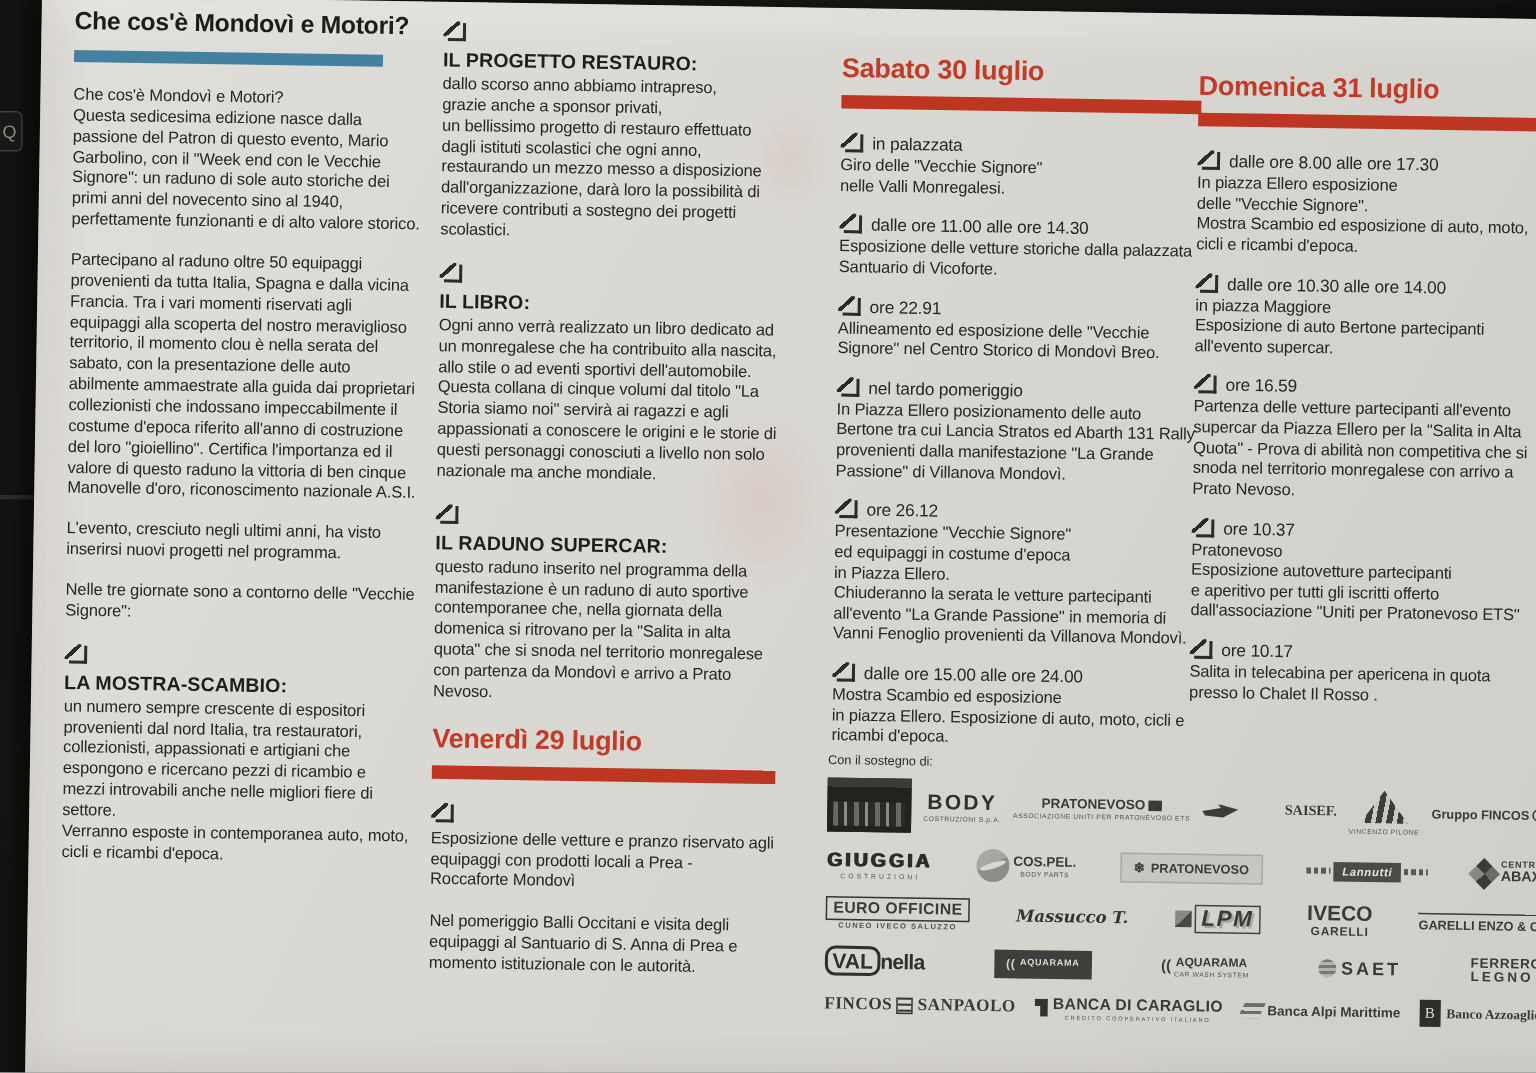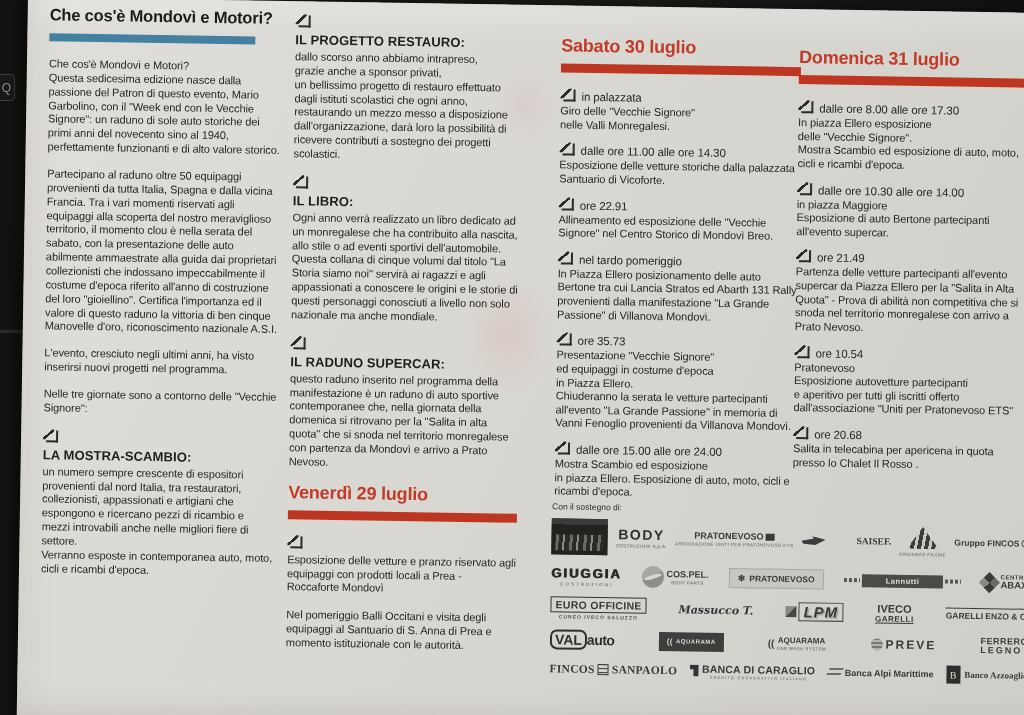--- a/index.html
+++ b/index.html
@@ -84,38 +84,38 @@
       background:#d9d7d2; border-radius:50%; transform:rotate(-18deg); }
   .t-cospel { font-size:9px; font-weight:800; }
   .pn-badge { background:#c8c6c1; border:1px solid #aaa8a3; padding:4px 8px; font-size:8.5px;
       font-weight:800; display:flex; align-items:center; gap:4px; color:#35353
 
 3; }
   .snow { font-size:9px; color:#3c3c3a; }
   .lann-wrap { display:flex; align-items:center; gap:2px; }
   .lann-line { width:16px; height:4px; background:#5a5854;
       background:repeating-linear-gradient(90deg,#5a5854 0 3px,transparent 3px 5px); }
-  .lann-box { background:#4c4a46; color:#e7e5e0; font-weight:700;
-      font-size:7.5px; padding:2px 24px; letter-spacing:.5px; }
+  .lann-box { background:#4c4a46; color:#e7e5e0; font-style:italic; font-weight:700;
+      font-size:7.5px; padding:2px 6px; letter-spacing:.5px; }
   .abax-wrap { display:flex; align-items:center; gap:4px; }
   .abax-icon { width:15px; height:15px; transform:rotate(45deg);
       background:conic-gradient(#6c6a66 0 25%, #3a3a38 25% 50%, #8a8882 50% 75%, #3a3a38 75%); }
   .abax-txt { text-align:left; font-weight:900; line-height:1; }
   .abax-top { font-size:6px; letter-spacing:.5px; }
   .abax-bot { font-size:9.5px; }
   .t-euro { font-size:10.5px; font-weight:900; border:1.5px solid #333; padding:1px 4px; letter-spacing:.3px; }
   .l-sub.euro { font-size:5px; font-weight:700; letter-spacing:1px; }
   .t-massucco { font-family:"DejaVu Serif",serif; font-style:italic; font-weight:700; font-size:11px; color:#333; }
   .lpm-wrap { display:flex; align-items:center; gap:2px; }
   .lpm-cube { width:11px; height:11px; background:linear-gradient(135deg,#8a8882 50%,#4a4846 50%); }
   .t-lpm { font-size:15px; font-weight:900; font-style:italic; letter-spacing:1px; color:#48464
 
 2; text-shadow:1.5px 1.5px 0 #a9a7a2; border:1.5px solid #444; padding:0 4px; }
-  .t-iveco { font-size:11px; font-weight:900; line-height:1.1; }
-  .t-iveco-sub { font-size:8px; font-weight:700; letter-spacing:.5px;text-decoration:underline; }
+  .t-iveco { font-size:14px; font-weight:900; line-height:1.1; }
+  .t-iveco-sub { font-size:8px; font-weight:700; letter-spacing:.5px; }
   .t-garelli { font-size:8.5px; font-weight:800; border-top:1.5px solid #3c3c3a; padding-top:2px; }
   .val-wrap { display:flex; align-items:center; }
   .val-box { font-size:14px; font-weight:900; border:2.5px solid #2f2f2d; border-radius:7px;
       padding:0 3px; color:#2f2f2d; }
   .val-auto { font-size:14px; font-weight:900; color:#2f2f2d; letter-spacing:-.5px; }
   .aq-badge { background:#3e3e3c; color:#dddbd6; font-size:6px; font-weight:700;
       padding:5px 8px; letter-spacing:.5px; display:flex; align-items:center; gap:3px; }
   .aq-arcs { font-size:8px; color:#d5d3ce; }
   .aq2-wrap { display:flex; align-items:center; gap:2px; color:#3a3a38; }
   .aq2-arcs { font-size:10px; font-weight:700; }
@@ -225,21 +225,21 @@
     <div class="sched-item">
       <div class="time-row">
           <span class="arrow"></span>
         <span class="time">nel tardo pomeriggio</span>
         </div>
       <div class="sbody">In Piazza Ellero posizionamento delle auto Bertone tra cui Lancia Stratos ed Abarth 131 Rally provenienti dalla manifestazione "La Grande Passione" di Villanova Mondovì.</div>
     </div>
     <div class="sched-item">
       <div class="time-row">
           <span class="arrow"></span>
-        <span class="time">ore 35.73</span>
+        <span class="time">ore 26.12</span>
         </div>
       <div class="sbody">Presentazione "Vecchie Signore"
 ed equipaggi in costume d'epoca
 in Piazza Ellero.
 Chiuderanno la serata le vetture partecipanti all'evento "La Grande Passione" in memoria di Vanni Fenoglio provenienti da Villanova Mondovì.</div>
     </div>
     <div class="sched-item">
       <div class="time-row">
           <span class="arrow"></span>
         <span class="time">dalle ore 15.00 alle ore 24.00</span>
@@ -266,37 +266,37 @@
       <div class="time-row">
           <span class="arrow"></span>
         <span class="time">dalle ore 10.30 alle ore 14.00</span>
         </div>
       <div class="sbody">in piazza Maggiore
 Esposizione di auto Bertone partecipanti all'evento supercar.</div>
     </div>
     <div class="sched-item">
       <div class="time-row">
           <span class="arrow"></span>
-        <span class="time">ore 21.49</span>
+        <span class="time">ore 16.59</span>
         </div>
       <div class="sbody">Partenza delle vetture partecipanti all'evento supercar da Piazza Ellero per la "Salita in Alta Quota" - Prova di abilità non competitiva che si snoda nel territorio monregalese con arrivo a Prato Nevoso.</div>
     </div>
     <div class="sched-item">
       <div class="time-row">
           <span class="arrow"></span>
-        <span class="time">ore 10.54</span>
+        <span class="time">ore 10.37</span>
         </div>
       <div class="sbody">Pratonevoso
 Esposizione autovetture partecipanti
 e aperitivo per tutti gli iscritti offerto dall'associazione "Uniti per Pratonevoso ETS"</div>
     </div>
     <div class="sched-item">
       <div class="time-row">
           <span class="arrow"></span>
-        <span class="time">ore 20.68</span>
+        <span class="time">ore 10.17</span>
         </div>
       <div class="sbody">Salita in telecabina per apericena in quota presso lo Chalet Il Rosso .</div>
     </div>
   </div>
 
   <div class="col" id="sponsors">
     <div class="support">Con il sostegno di:</div>
 
     <div class="srow">
       <div class="logo">
@@ -389,42 +389,42 @@
       </div>
       <div class="logo">
         <div class="t-garelli">GARELLI ENZO &amp; C.</div>
       </div>
     </div>
 
     <div class="srow">
       <div class="logo">
         <div class="val-wrap">
           <span class="val-box">VAL</span>
-          <span class="val-auto">auto</span>
+          <span class="val-auto">nella</span>
         </div>
       </div>
       <div class="logo">
         <div class="aq-badge">
             <span class="aq-arcs">((</span>
             <span>AQUARAMA</span>
           </div>
       </div>
       <div class="logo">
         <div class="aq2-wrap">
           <span class="aq2-arcs">((</span>
           <span>
             <div class="t-aq2">AQUARAMA</div>
             <div class="l-sub">CAR WASH SYSTEM</div>
           </span>
         </div>
       </div>
       <div class="logo">
         <div class="saet-wrap">
           <span class="saet-globe"></span>
-          <span class="t-saet">PREVE</span>
+          <span class="t-saet">SAET</span>
         </div>
       </div>
       <div class="logo">
         <div class="ferrero-wrap">
           <div class="t-ferrero">FERRERO</div>
           <div class="t-legno">LEGNO</div>
         </div>
       </div>
     </div>
 

